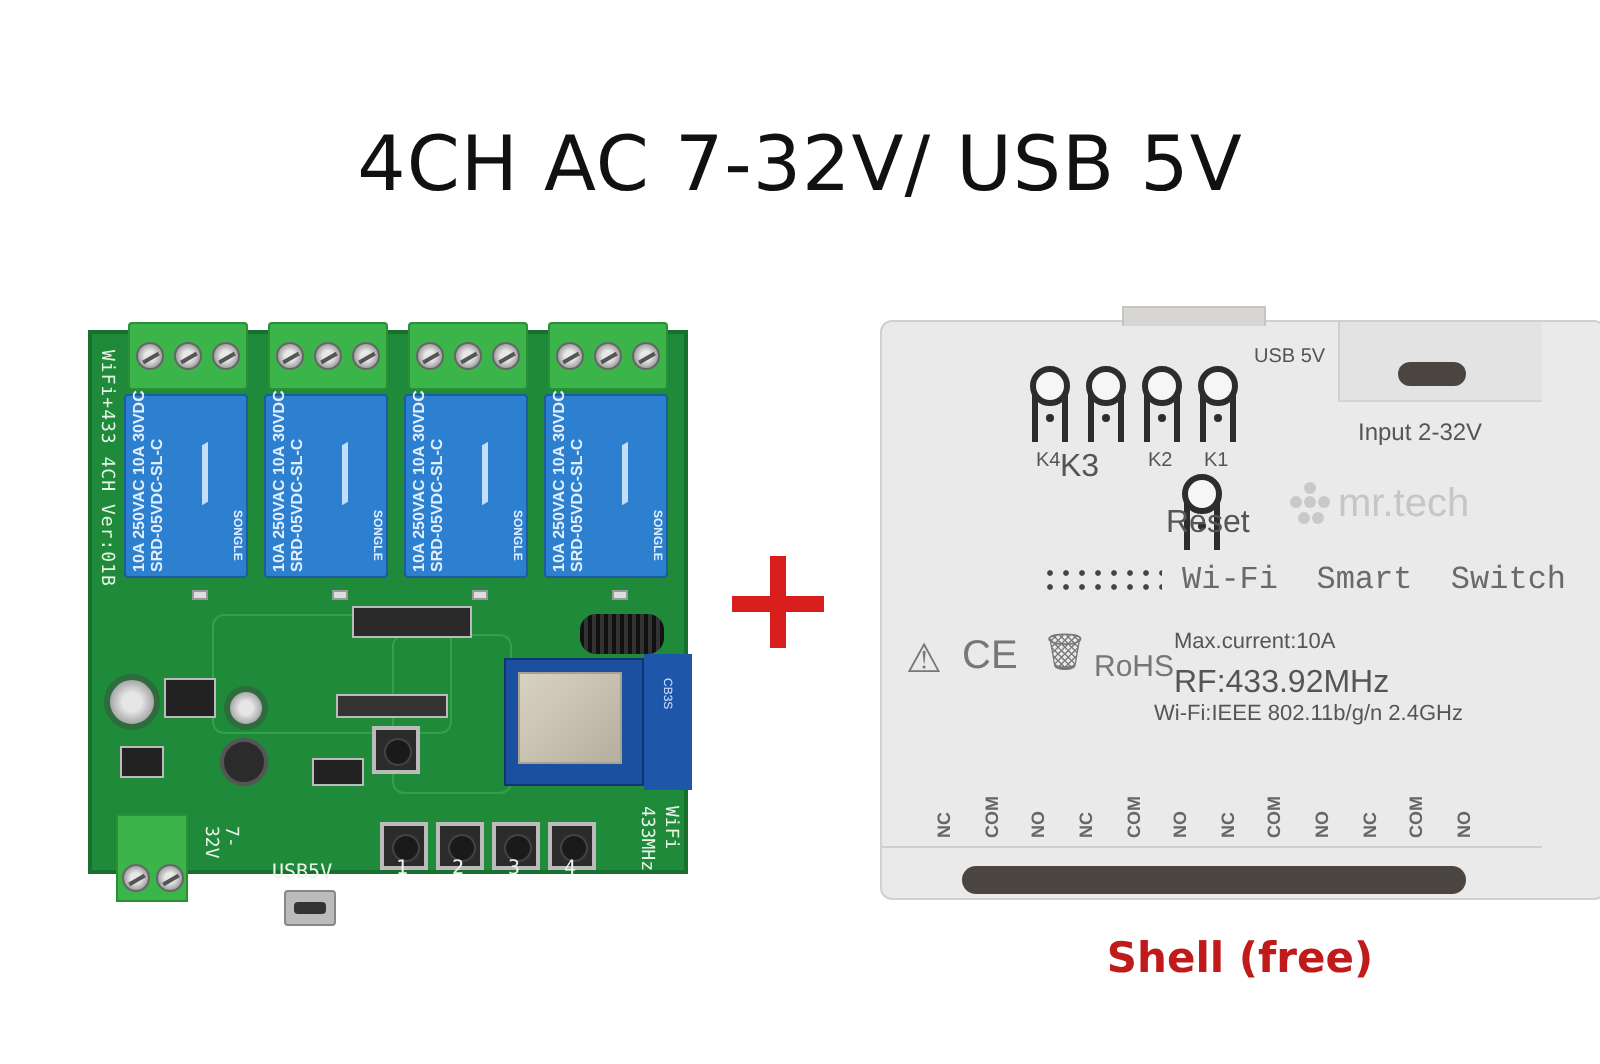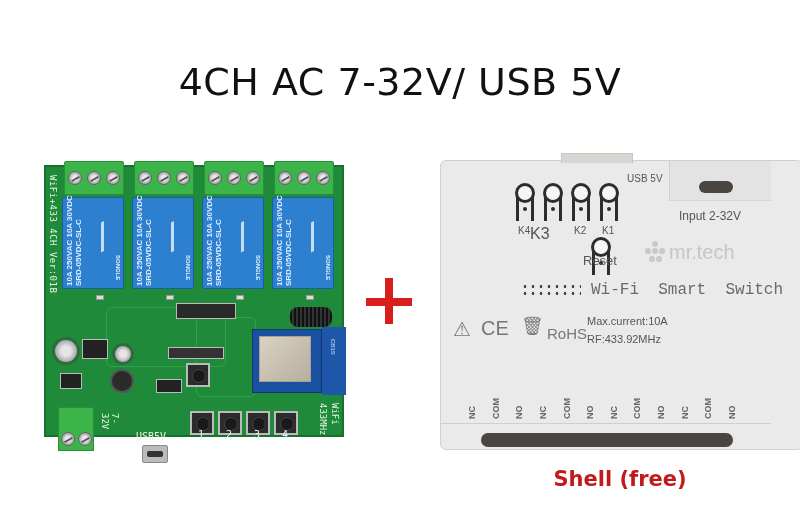--- a/index.html
+++ b/index.html
@@ -262,42 +262,43 @@
   <div class="shell-text" style="left:89px;top:64px;font-size:16px;">K3</div>
   <div class="shell-text" style="left:133px;top:64px;font-size:10px;">K2</div>
   <div class="shell-text" style="left:161px;top:64px;font-size:10px;">K1</div>
 
   <div class="keyhole" style="left:150px;top:76px;">
       <div class="loop"></div>
       <div class="leg-l"></div>
       <div class="leg-r"></div>
       <div class="dot"></div>
     </div>
-  <div class="shell-text" style="left:102px;top:92px;font-size:13px;padding-left:40px;">Reset</div>
+  <div class="shell-text" style="left:102px;top:92px;font-size:16px;padding-left:40px;">Reset</div>
 
   <div class="brand-logo">
     <span style="left:7px;top:0;"></span>
       <span style="left:0;top:7px;"></span>
       <span style="left:7px;top:7px;"></span>
       <span style="left:14px;top:7px;"></span>
       <span style="left:4px;top:15px;"></span>
       <span style="left:11px;top:15px;"></span>
   </div>
   <div class="shell-text" style="left:228px;top:80px;font-size:20px;color:#c6c6c6;">mr.tech</div>
 
   <div class="speaker-dots"></div>
   <div class="shell-text" style="left:150px;top:120px;font-size:16px;color:#6a6a6a;white-space:pre;font-family:Liberation Mono, monospace;">Wi-Fi  Smart  Switch</div>
 
   <div class="shell-text" style="left:12px;top:156px;font-size:20px;color:#777;">⚠</div>
   <div class="shell-text" style="left:40px;top:156px;font-size:20px;color:#777;">CE</div>
   <div class="shell-text" style="left:80px;top:154px;font-size:18px;color:#777;">🗑</div>
   <div class="shell-text" style="left:106px;top:164px;font-size:15px;color:#777;">RoHS</div>
 
   <div class="shell-text" style="left:146px;top:154px;font-size:11px;">Max.current:10A</div>
-  <div class="shell-text" style="left:146px;top:172px;font-size:11px;">RF:433.92MHz</div>
+  <div class="shell-text" style="left:146px;top:172px;font-size:16px;">RF:433.92MHz</div>
+  <div class="shell-text" style="left:136px;top:190px;font-size:11px;">Wi-Fi:IEEE 802.11b/g/n 2.4GHz</div>
 
   <div class="terminal-labels">
     <span class="terminal-label">NC</span>
     <span class="terminal-label">COM</span>
     <span class="terminal-label">NO</span>
     <span class="terminal-label">NC</span>
     <span class="terminal-label">COM</span>
     <span class="terminal-label">NO</span>
     <span class="terminal-label">NC</span>
     <span class="terminal-label">COM</span>

